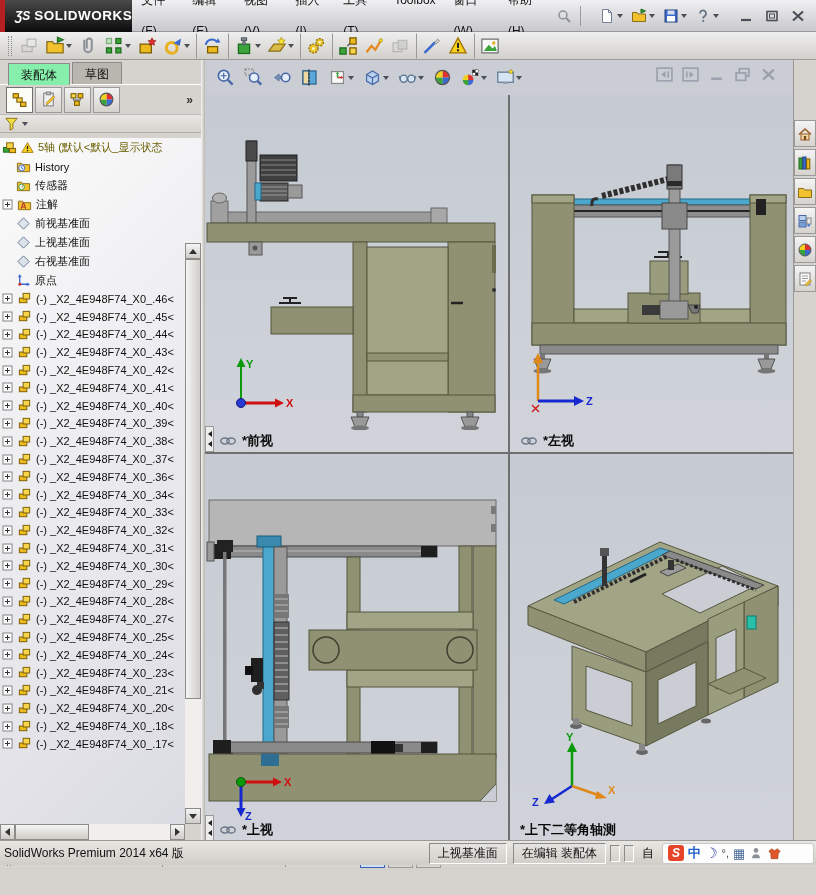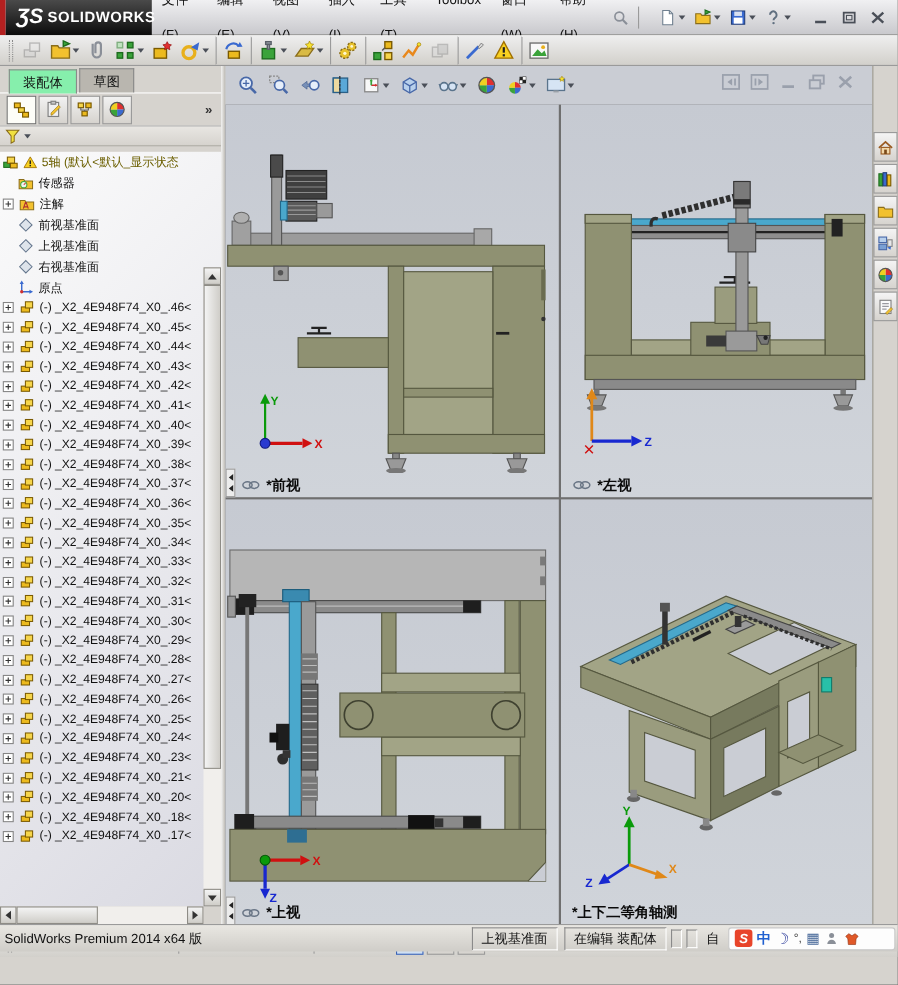--- a/index.html
+++ b/index.html
@@ -3,21 +3,21 @@
 <meta charset="utf-8">
 <style>
 *{margin:0;padding:0;box-sizing:border-box}
 html,body{width:816px;height:895px;overflow:hidden}
 body{font-family:"Liberation Sans","DejaVu Sans",sans-serif;font-size:12px;background:#d6d3ce;position:relative;color:#111}
 svg{display:block}
 .abs{position:absolute}
 
 #titlebar{position:absolute;left:0;top:0;width:816px;height:32px;background:linear-gradient(#f0f0f2,#c9c9cd);display:flex;align-items:center;border-bottom:1px solid #9a9a9a}
 #logo{width:138px;height:32px;background:linear-gradient(#4a4a4a,#0c0c0c);display:flex;align-items:center;gap:4px;padding-left:10px;border-left:5px solid #b42020}
-#logo .mark{color:#fff;font-style:italic;font-weight:bold;font-size:19px}
+#logo .mark{color:#fff;font-style:italic;font-weight:bold;font-size:12px}
 #logo .word{color:#fff;font-weight:bold;font-size:13.5px;letter-spacing:.5px}
 .menu-item{padding:0 9px;line-height:31px;color:#111;cursor:default}
 #qa{display:flex;align-items:center;gap:2px;margin-left:10px}
 .qab{display:flex;align-items:center;gap:1px;padding:2px 2px;border:1px solid transparent}
 .caret{width:0;height:0;border-left:3.5px solid transparent;border-right:3.5px solid transparent;border-top:4px solid #4a4f58;margin-left:1px}
 .vsep{width:1px;height:20px;background:#9a9a9a;margin:0 5px}
 #winbtns{display:flex;gap:10px;margin:0 10px 0 16px}
 
 #maintb{position:absolute;left:0;top:32px;width:816px;height:28px;background:linear-gradient(#efefef,#d2d0cb);border-bottom:1px solid #9a9a9a;display:flex;align-items:center;padding-left:4px}
 .drag{width:4px;height:20px;border-left:1px dotted #8a8a8a;border-right:1px dotted #8a8a8a;margin:0 4px}
@@ -616,20 +616,26 @@
       <svg width="15" height="15" viewBox="0 0 16 16">
           <use href="#sym-asmroot"></use>
         </svg>
       <svg width="13" height="13" viewBox="0 0 16 16">
           <use href="#sym-warn"></use>
         </svg>
       <span class="lbl root-lbl">5轴 (默认&lt;默认_显示状态</span>
     </div>
     <div class="trow">
       <svg width="15" height="15" viewBox="0 0 16 16">
+          <use href="#sym-history"></use>
+        </svg>
+      <span class="lbl">History</span>
+    </div>
+    <div class="trow">
+      <svg width="15" height="15" viewBox="0 0 16 16">
           <use href="#sym-sensor"></use>
         </svg>
       <span class="lbl">传感器</span>
     </div>
     <div class="trow" style="padding-left:2px">
       <svg class="expbox" width="11" height="11" viewBox="0 0 11 11">
           <use href="#sym-exp"></use>
         </svg>
       <svg width="15" height="15" viewBox="0 0 16 16">
           <use href="#sym-anno"></use>
@@ -764,29 +770,20 @@
       <div class="trow comp">
         <svg class="expbox" width="11" height="11" viewBox="0 0 11 11">
           <use href="#sym-exp"></use>
         </svg>
         <svg width="15" height="15" viewBox="0 0 16 16">
           <use href="#sym-part"></use>
         </svg>
         <span class="lbl">(-) _X2_4E948F74_X0_.36&lt;</span>
       </div>
 
-      <div class="trow comp">
-        <svg class="expbox" width="11" height="11" viewBox="0 0 11 11">
-          <use href="#sym-exp"></use>
-        </svg>
-        <svg width="15" height="15" viewBox="0 0 16 16">
-          <use href="#sym-part"></use>
-        </svg>
-        <span class="lbl">(-) _X2_4E948F74_X0_.35&lt;</span>
-      </div>
 
       <div class="trow comp">
         <svg class="expbox" width="11" height="11" viewBox="0 0 11 11">
           <use href="#sym-exp"></use>
         </svg>
         <svg width="15" height="15" viewBox="0 0 16 16">
           <use href="#sym-part"></use>
         </svg>
         <span class="lbl">(-) _X2_4E948F74_X0_.34&lt;</span>
       </div>
@@ -854,29 +851,20 @@
       <div class="trow comp">
         <svg class="expbox" width="11" height="11" viewBox="0 0 11 11">
           <use href="#sym-exp"></use>
         </svg>
         <svg width="15" height="15" viewBox="0 0 16 16">
           <use href="#sym-part"></use>
         </svg>
         <span class="lbl">(-) _X2_4E948F74_X0_.27&lt;</span>
       </div>
 
-      <div class="trow comp">
-        <svg class="expbox" width="11" height="11" viewBox="0 0 11 11">
-          <use href="#sym-exp"></use>
-        </svg>
-        <svg width="15" height="15" viewBox="0 0 16 16">
-          <use href="#sym-part"></use>
-        </svg>
-        <span class="lbl">(-) _X2_4E948F74_X0_.26&lt;</span>
-      </div>
 
       <div class="trow comp">
         <svg class="expbox" width="11" height="11" viewBox="0 0 11 11">
           <use href="#sym-exp"></use>
         </svg>
         <svg width="15" height="15" viewBox="0 0 16 16">
           <use href="#sym-part"></use>
         </svg>
         <span class="lbl">(-) _X2_4E948F74_X0_.25&lt;</span>
       </div>

